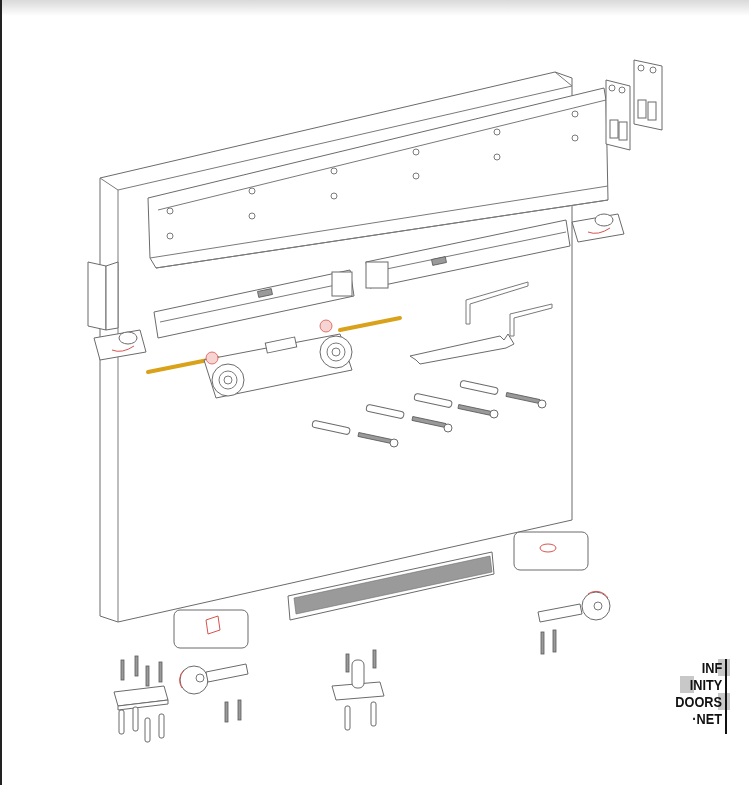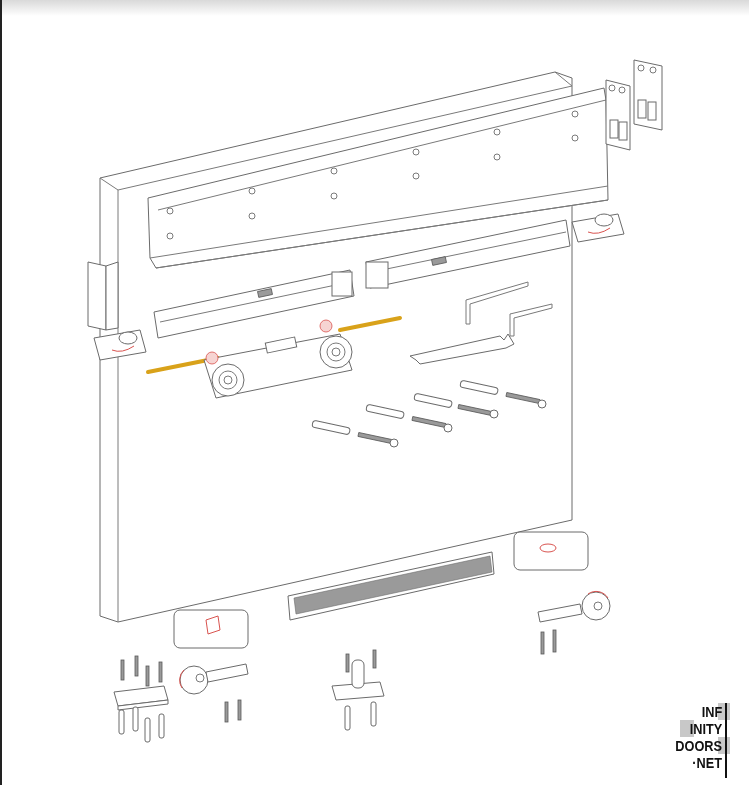--- a/index.html
+++ b/index.html
@@ -6,21 +6,21 @@
   body{width:749px;height:785px;background:#ffffff;position:relative;overflow:hidden;font-family:"Liberation Sans",sans-serif;}
   .topbar{position:absolute;left:0;top:0;width:749px;height:16px;background:linear-gradient(#d9d9d9,#ffffff);}
   .leftedge{position:absolute;left:0;top:0;width:2px;height:785px;background:#222;}
   svg.diagram{position:absolute;left:0;top:0;}
   .ln{fill:#fff;stroke:#6b6b6b;stroke-width:1;}
   .ln2{fill:none;stroke:#7a7a7a;stroke-width:1;}
   .dk{fill:#9a9a9a;stroke:#5a5a5a;stroke-width:0.8;}
   .red{fill:none;stroke:#d9534f;stroke-width:1;}
   .pink{fill:#f6d4d2;stroke:#d9534f;stroke-width:0.8;}
   .rod{stroke:#d9a21a;stroke-width:4;stroke-linecap:round;}
-  .logo{position:absolute;left:680px;top:701px;width:50px;height:80px;}
+  .logo{position:absolute;left:680px;top:657px;width:50px;height:80px;}
   .logo .row{position:absolute;right:8px;font-weight:bold;font-size:15px;line-height:17px;letter-spacing:0px;color:#111;white-space:nowrap;font-family:"Liberation Sans",sans-serif;transform:scaleX(0.85);transform-origin:right;}
   .logo .hl{position:absolute;background:#c8c8c8;}
   .logo .bar{position:absolute;right:3px;top:2px;width:2px;height:75px;background:#111;}
 </style>
 </head>
 <body>
 
 <div class="topbar"></div>
 <div class="leftedge"></div>
 

